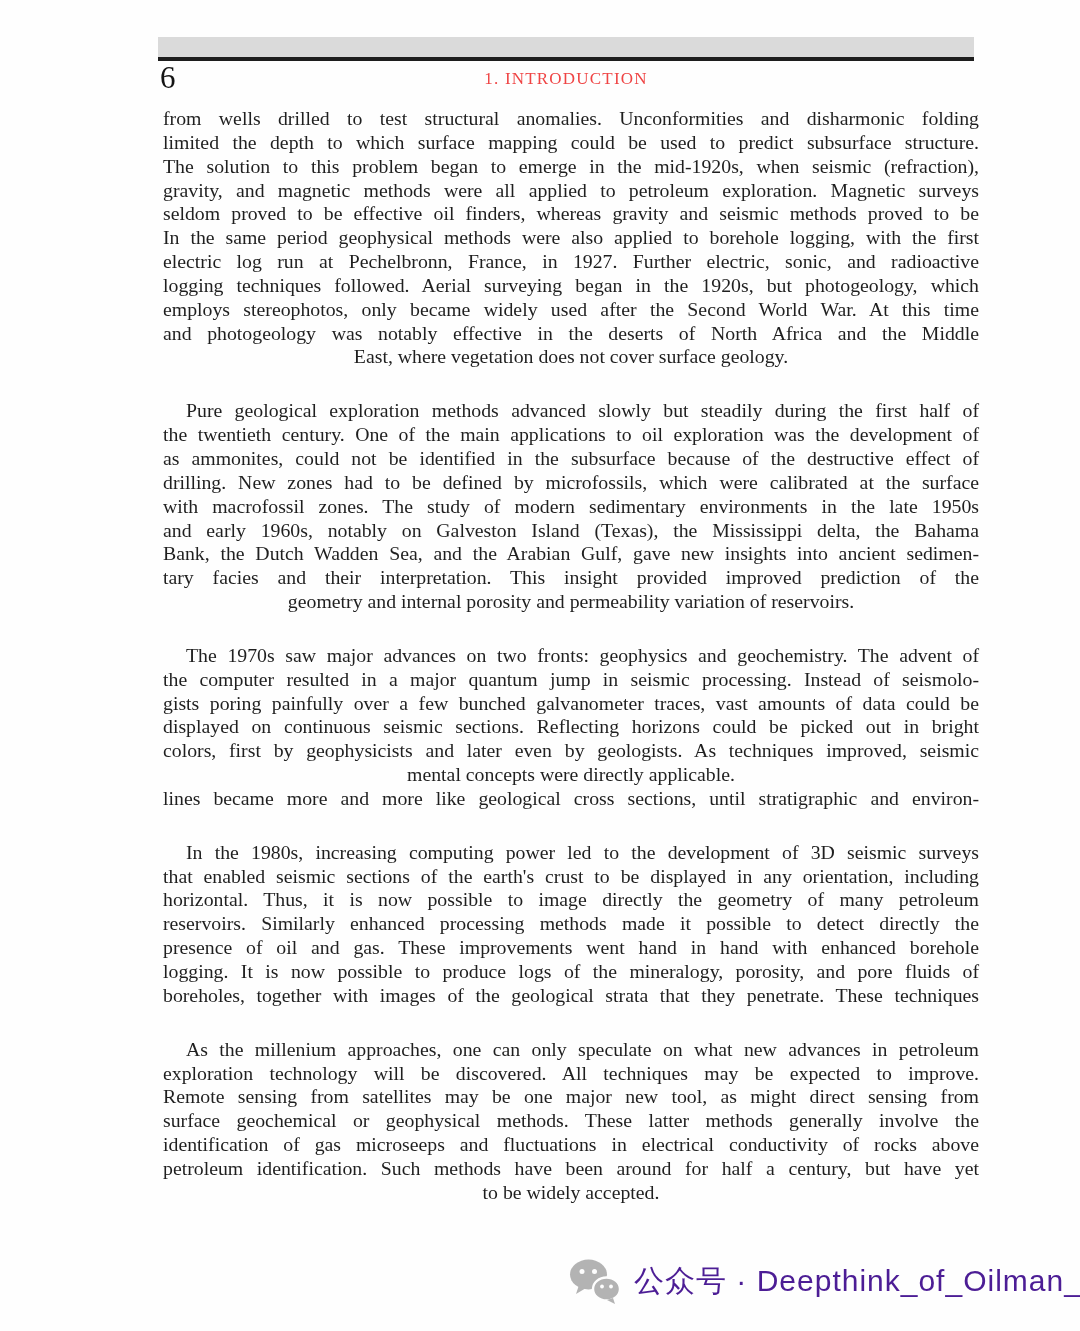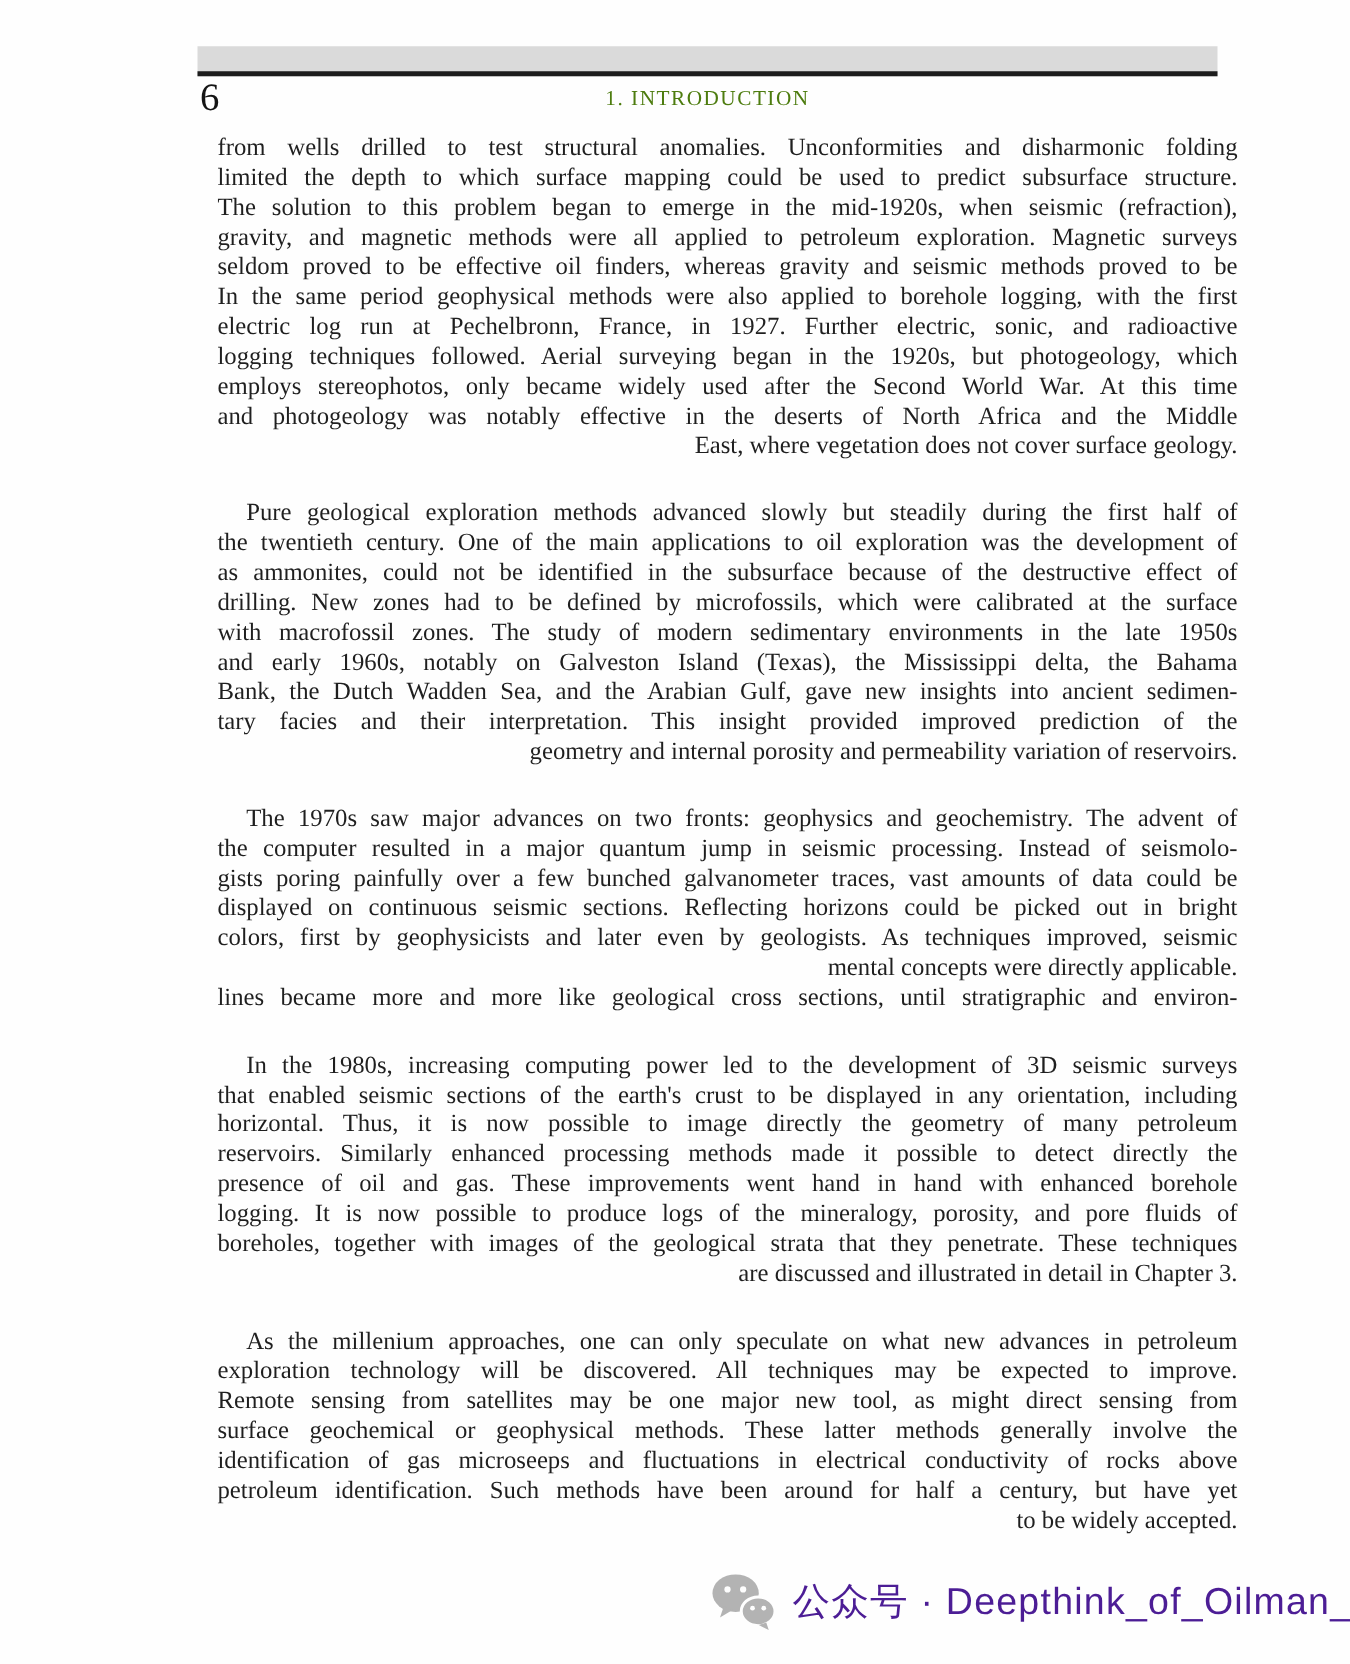--- a/index.html
+++ b/index.html
@@ -46,39 +46,39 @@
     line-height: 1;
   }
   .running-title {
     position: absolute;
     left: 0;
     top: 7px;
     width: 816px;
     text-align: center;
     font-size: 17px;
     letter-spacing: 1.2px;
-    color: #4d7c0f;
+    color: #ef4444;
   }
   .article-body {
     position: absolute;
-    left: 16px;
+    left: 5px;
     top: 107px;
     width: 816px;
     color: #1f1f1f;
   }
   .para { margin: 0; }
   .line {
     font-size: 19.8px;
     line-height: 23.85px;
     text-align: justify;
     text-align-last: justify;
     white-space: normal;
   }
   .line.last {
-    text-align: right;
+    text-align: center;
     text-align-last: auto;
   }
   .line.indent { text-indent: 23px; margin-top: 30px; }
   .watermark {
     position: absolute;
     left: 569px;
     top: 1258px;
     display: flex;
     align-items: center;
     gap: 13px;
@@ -140,21 +140,20 @@
           <div class="line">lines became more and more like geological cross sections, until stratigraphic and environ-</div>
         </div>
         <div class="para">
           <div class="line indent">In the 1980s, increasing computing power led to the development of 3D seismic surveys</div>
           <div class="line">that enabled seismic sections of the earth's crust to be displayed in any orientation, including</div>
           <div class="line">horizontal. Thus, it is now possible to image directly the geometry of many petroleum</div>
           <div class="line">reservoirs. Similarly enhanced processing methods made it possible to detect directly the</div>
           <div class="line">presence of oil and gas. These improvements went hand in hand with enhanced borehole</div>
           <div class="line">logging. It is now possible to produce logs of the mineralogy, porosity, and pore fluids of</div>
           <div class="line">boreholes, together with images of the geological strata that they penetrate. These techniques</div>
-          <div class="line last">are discussed and illustrated in detail in Chapter 3.</div>
         </div>
         <div class="para">
           <div class="line indent">As the millenium approaches, one can only speculate on what new advances in petroleum</div>
           <div class="line">exploration technology will be discovered. All techniques may be expected to improve.</div>
           <div class="line">Remote sensing from satellites may be one major new tool, as might direct sensing from</div>
           <div class="line">surface geochemical or geophysical methods. These latter methods generally involve the</div>
           <div class="line">identification of gas microseeps and fluctuations in electrical conductivity of rocks above</div>
           <div class="line">petroleum identification. Such methods have been around for half a century, but have yet</div>
           <div class="line last">to be widely accepted.</div>
         </div>

